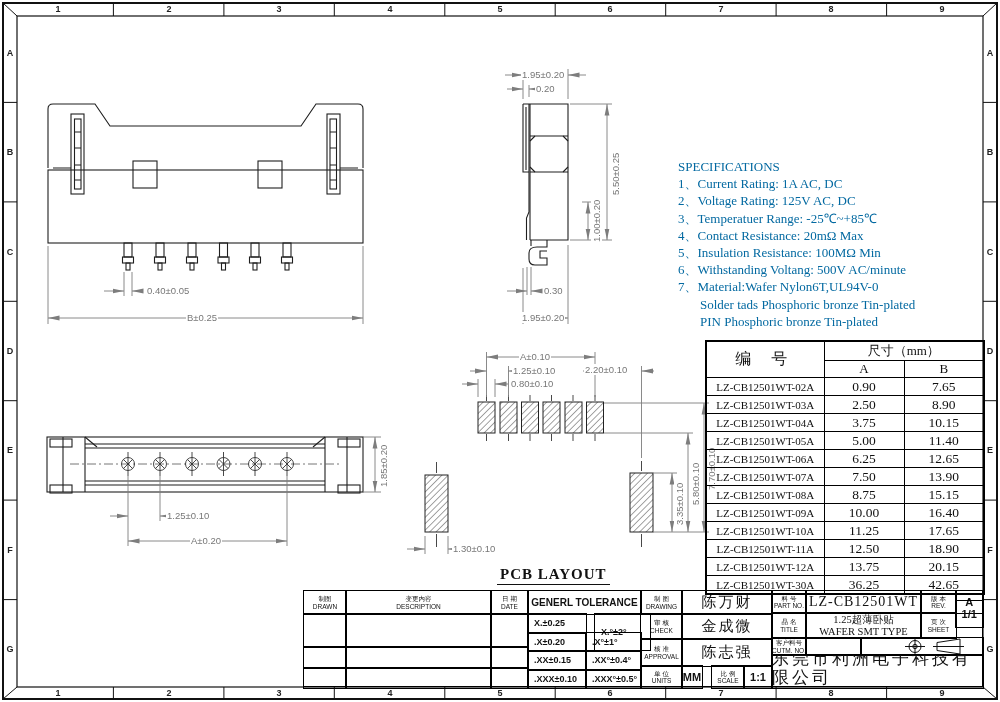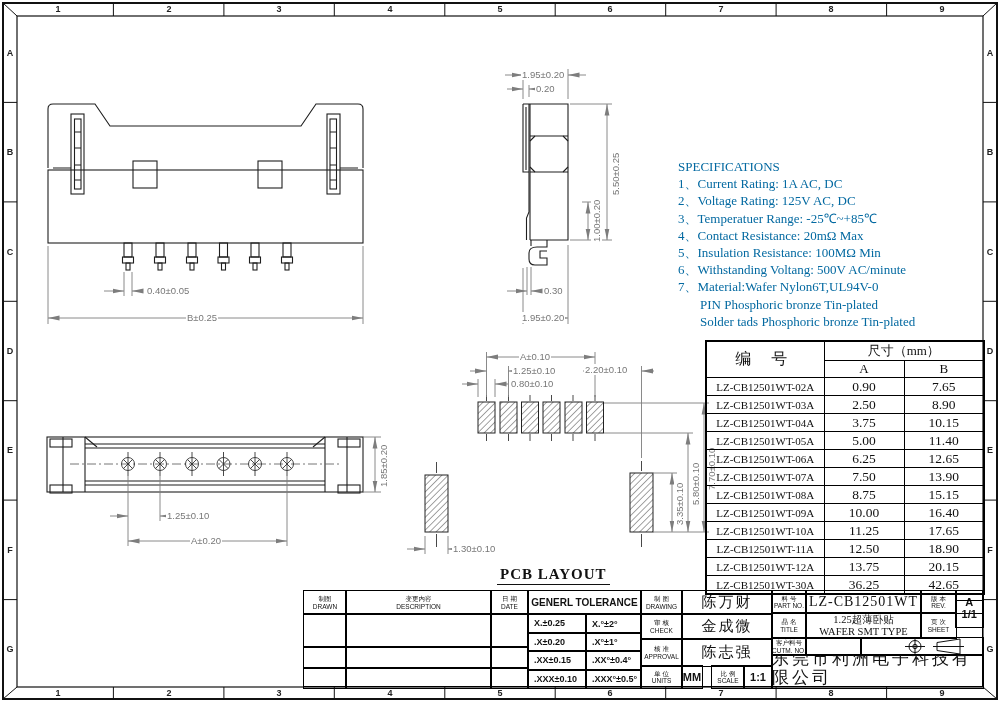--- a/index.html
+++ b/index.html
@@ -252,22 +252,22 @@
 
 <div class="specs">
   <div>SPECIFICATIONS</div>
   <div>1、Current Rating: 1A AC, DC</div>
   <div>2、Voltage Rating: 125V AC, DC</div>
   <div>3、Temperatuer Range: -25℃~+85℃</div>
   <div>4、Contact Resistance: 20mΩ Max</div>
   <div>5、Insulation Resistance: 100MΩ Min</div>
   <div>6、Withstanding Voltang: 500V AC/minute</div>
   <div>7、Material:Wafer Nylon6T,UL94V-0</div>
+  <div class="cont">Solder tads Phosphoric bronze Tin-plated</div>
   <div class="cont">PIN Phosphoric bronze Tin-plated</div>
-  <div class="cont">Solder tads Phosphoric bronze Tin-plated</div>
 </div>
 
 <div class="pcbtitle">PCB LAYOUT</div>
 
 <table class="ptable">
   <colgroup>
         <col style="width:118px">
         <col style="width:80px">
         <col style="width:80px">
       </colgroup>
@@ -360,21 +360,21 @@
   <div class="tc" style="left:42px;top:23px;width:145px;height:33px"></div>
   <div class="tc" style="left:187px;top:23px;width:37px;height:33px"></div>
   <div class="tc" style="left:0;top:56px;width:42px;height:21px"></div>
   <div class="tc" style="left:42px;top:56px;width:145px;height:21px"></div>
   <div class="tc" style="left:187px;top:56px;width:37px;height:21px"></div>
   <div class="tc" style="left:0;top:77px;width:42px;height:20px"></div>
   <div class="tc" style="left:42px;top:77px;width:145px;height:20px"></div>
   <div class="tc" style="left:187px;top:77px;width:37px;height:20px"></div>
 
   <div class="tc tolc" style="left:224px;top:23px;width:58px;height:18.5px">X.±0.25</div>
-  <div class="tc tolc" style="left:282px;top:23px;width:55px;height:19px">X.°±2°</div>
+  <div class="tc tolc" style="left:291px;top:23px;width:55px;height:36px">X.°±2°</div>
   <div class="tc tolc" style="left:224px;top:41.5px;width:58px;height:18.5px">.X±0.20</div>
   <div class="tc tolc" style="left:282px;top:41.5px;width:55px;height:18.5px">.X°±1°</div>
   <div class="tc tolc" style="left:224px;top:60px;width:58px;height:18.5px">.XX±0.15</div>
   <div class="tc tolc" style="left:282px;top:60px;width:55px;height:18.5px">.XX°±0.4°</div>
   <div class="tc tolc" style="left:224px;top:78.5px;width:58px;height:18.5px">.XXX±0.10</div>
   <div class="tc tolc" style="left:282px;top:78.5px;width:55px;height:18.5px">.XXX°±0.5°</div>
 
   <div class="tc" style="left:337px;top:0;width:41px;height:23px">
     <div class="lab2"><span>制 图</span><br><span>DRAWING</span></div>
   </div>

